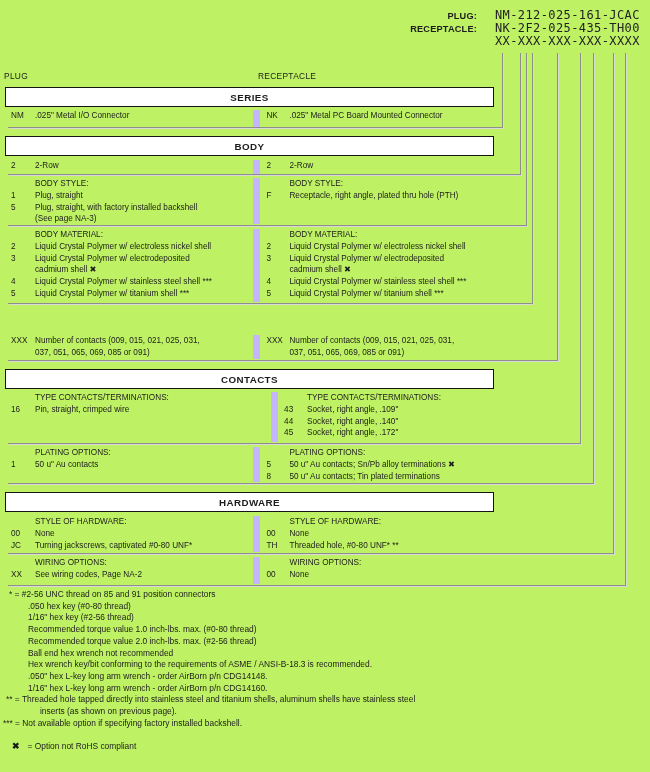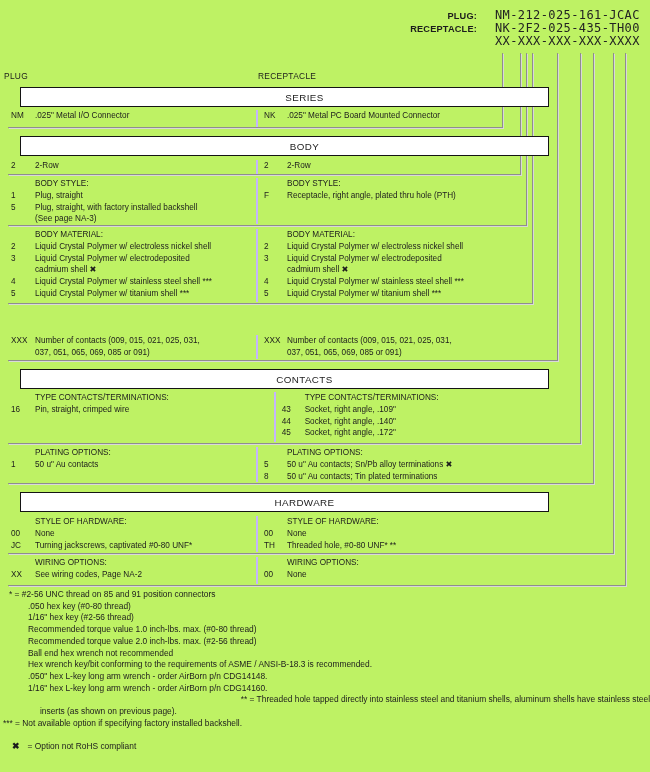--- a/index.html
+++ b/index.html
@@ -20,41 +20,41 @@
 
   
   .leader{
     position:absolute; left:8px; top:53px;
     border-right:1px solid #8e8e8e; border-bottom:1px solid #8e8e8e;
     box-shadow:1px 1px 0 #d9d9d9;
   }
 
   
   .sec{
-    position:absolute; left:20px; width:487px; height:18px;
+    position:absolute; left:5px; width:487px; height:18px;
     border:1.6px solid #141414; background:#fff;
     display:flex; align-items:center; justify-content:center;
-    font-weight:normal; font-size:9.8px; letter-spacing:.4px;padding-left:40px;
+    font-weight:bold; font-size:9.8px; letter-spacing:.4px;
   }
 
   
   .block{position:absolute; left:8px; width:489px; display:flex;}
   .cell{line-height:11.8px;}
   .cell.left{width:249px;}
-  .cell.right{width:240px; border-left:2px solid #c4b5fd;}
+  .cell.right{width:240px; border-left:7px solid #c4b5fd;}
   .row{display:flex;}
   .code{flex:0 0 24px; padding-left:3px;}
   .cell.right .code{flex:0 0 23px; padding-left:6px;}
   .desc{flex:1; padding-right:6px; white-space:pre-line;}
 
   
   .footnotes{position:absolute; left:0; top:589px; width:650px; font-size:8.4px; line-height:11.7px;}
   .fn-star {padding-left:9px;}
   .fn-sub  {padding-left:28px;}
-  .fn-dstar{padding-left:6px;text-align:right;}
+  .fn-dstar{padding-left:6px;}
   .fn-cont {padding-left:40px;}
   .fn-tstar{padding-left:3px;}
   .fn-rohs {padding-left:12px; margin-top:12px;}
   .rohs-mark{font-weight:bold; font-size:9px; padding-right:8px;}
 </style>
 </head>
 <body>
 
 <div class="page">
 

